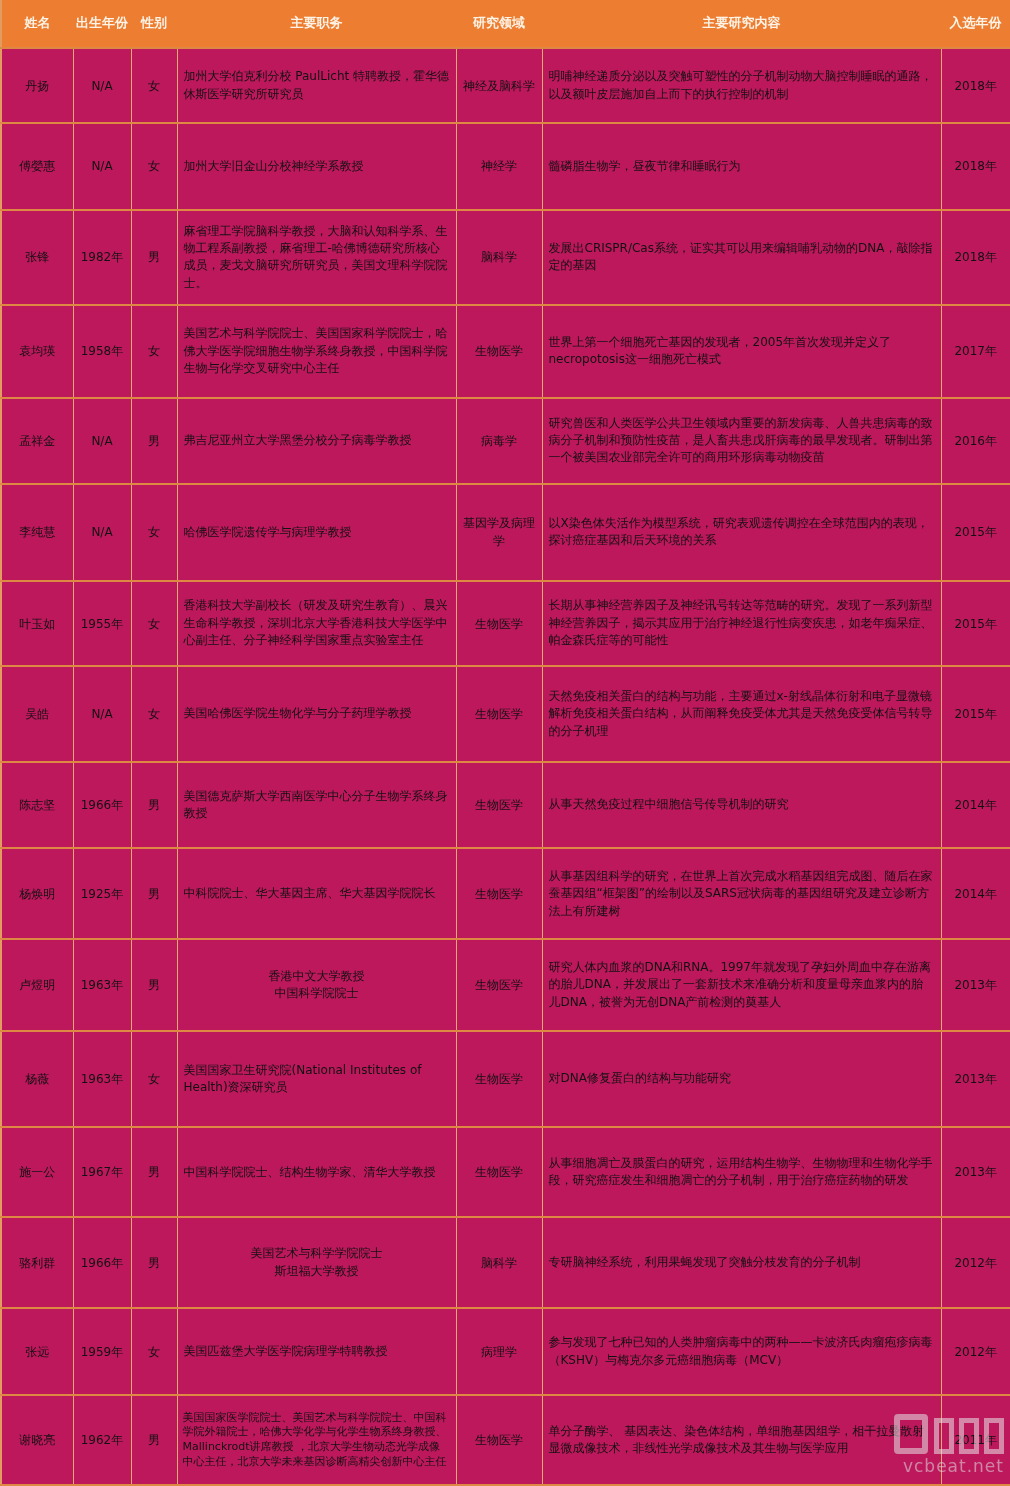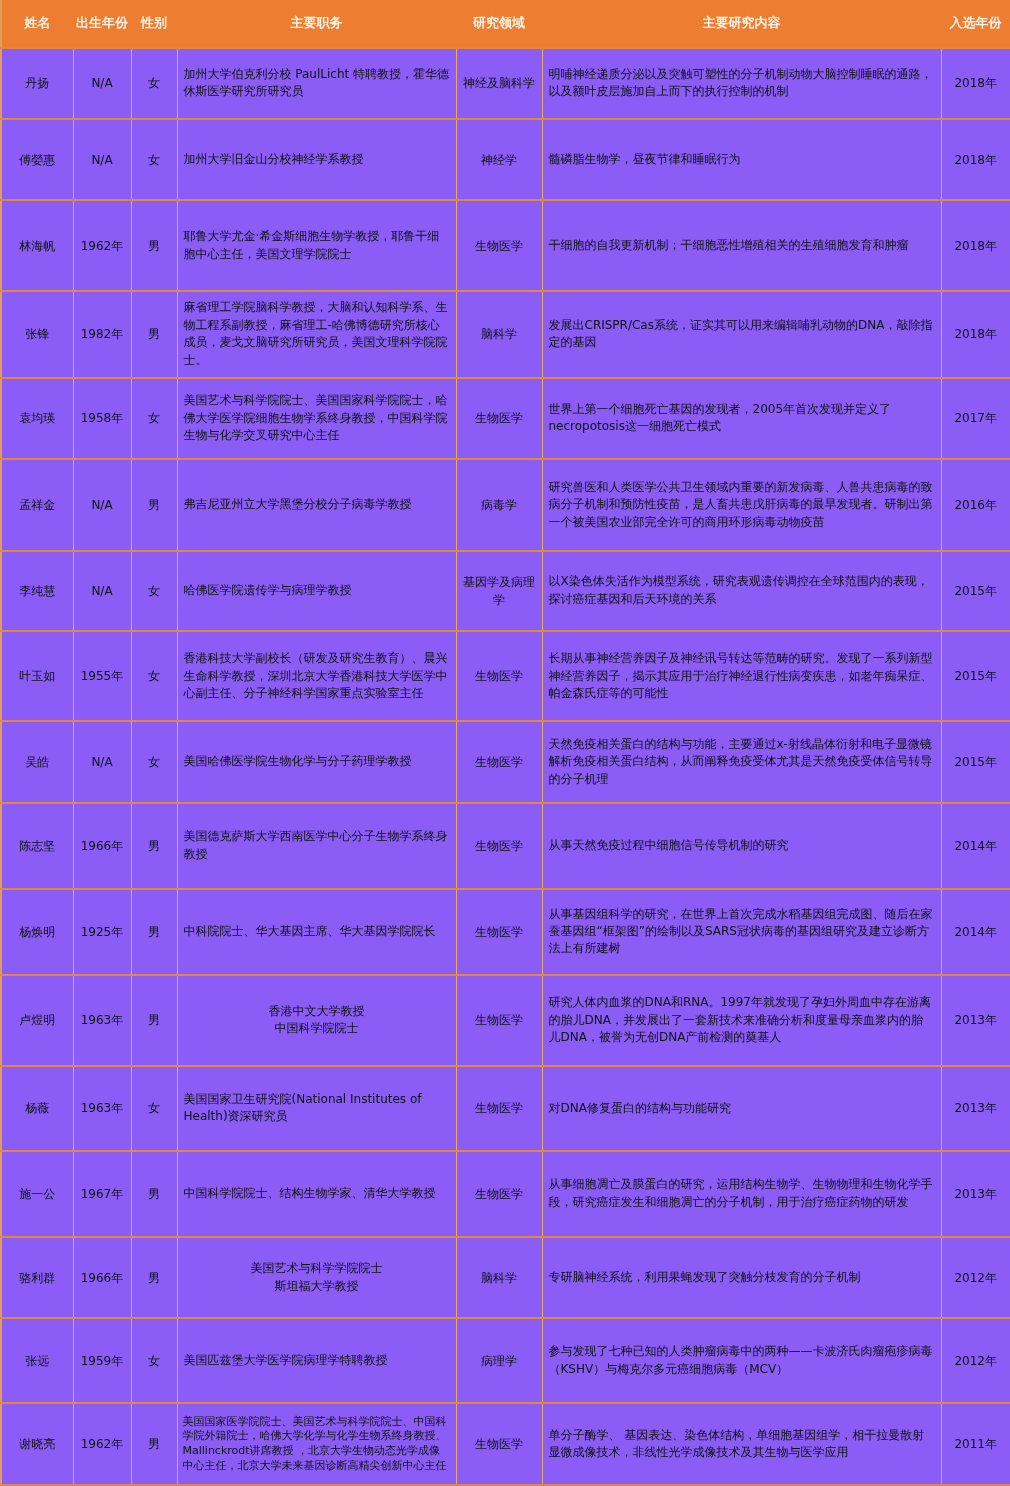--- a/index.html
+++ b/index.html
@@ -1,19 +1,19 @@
 <!DOCTYPE html>
 <html><head>
 <meta charset="utf-8">
 <style>
   html,body{margin:0;padding:0;background:#ffffff;}
   .sheet{
     position:relative;
     width:1010px;height:1486px;
-    background:#8b5cf6;
+    background:#be185d;
     font-family:"DejaVu Sans",sans-serif;
     overflow:hidden;
   }
   table.roster{
     width:1010px;height:1486px;
     border-collapse:collapse;
     table-layout:fixed;
     border-left:2px solid #e29c60;
     border-right:2px solid #e29c60;
     border-bottom:2px solid #dd8843;
@@ -143,29 +143,20 @@
       <tr>
         <td class="c">傅嫈惠</td>
         <td class="c">N/A</td>
         <td class="c">女</td>
         <td class="pos">加州大学旧金山分校神经学系教授</td>
         <td class="c">神经学</td>
         <td class="res">髓磷脂生物学，昼夜节律和睡眠行为</td>
         <td class="c">2018年</td>
       </tr>
       <tr>
-        <td class="c">林海帆</td>
-        <td class="c">1962年</td>
-        <td class="c">男</td>
-        <td class="pos">耶鲁大学尤金·希金斯细胞生物学教授，耶鲁干细胞中心主任，美国文理学院院士</td>
-        <td class="c">生物医学</td>
-        <td class="res">干细胞的自我更新机制；干细胞恶性增殖相关的生殖细胞发育和肿瘤</td>
-        <td class="c">2018年</td>
-      </tr>
-      <tr>
         <td class="c">张锋</td>
         <td class="c">1982年</td>
         <td class="c">男</td>
         <td class="pos">麻省理工学院脑科学教授，大脑和认知科学系、生物工程系副教授，麻省理工-哈佛博德研究所核心成员，麦戈文脑研究所研究员，美国文理科学院院士。</td>
         <td class="c">脑科学</td>
         <td class="res">发展出CRISPR/Cas系统，证实其可以用来编辑哺乳动物的DNA，敲除指定的基因</td>
         <td class="c">2018年</td>
       </tr>
       <tr>
         <td class="c">袁均瑛</td>
@@ -282,13 +273,24 @@
         <td class="c">1962年</td>
         <td class="c">男</td>
         <td class="pos small">美国国家医学院院士、美国艺术与科学院院士、中国科学院外籍院士，哈佛大学化学与化学生物系终身教授、Mallinckrodt讲席教授 ，北京大学生物动态光学成像中心主任，北京大学未来基因诊断高精尖创新中心主任</td>
         <td class="c">生物医学</td>
         <td class="res">单分子酶学、 基因表达、染色体结构，单细胞基因组学，相干拉曼散射显微成像技术，非线性光学成像技术及其生物与医学应用</td>
         <td class="c">2011年</td>
       </tr>
     </tbody>
   </table>
 
+  <div class="watermark">
+    <div class="logo-row">
+      <div class="logo-box"></div>
+      <div class="logo-strokes">
+          <span></span>
+          <span></span>
+          <span></span>
+        </div>
+    </div>
+    <div class="site">vcbeat.net</div>
+  </div>
 </div>
 
 </body></html>

